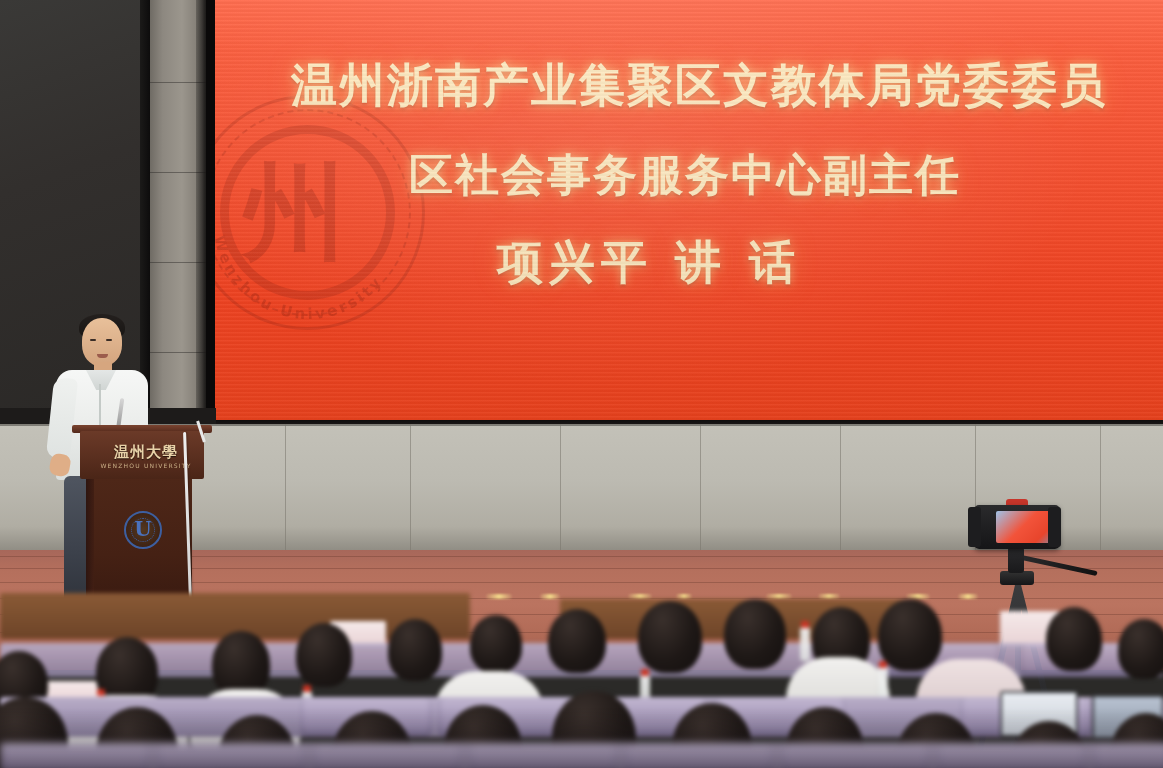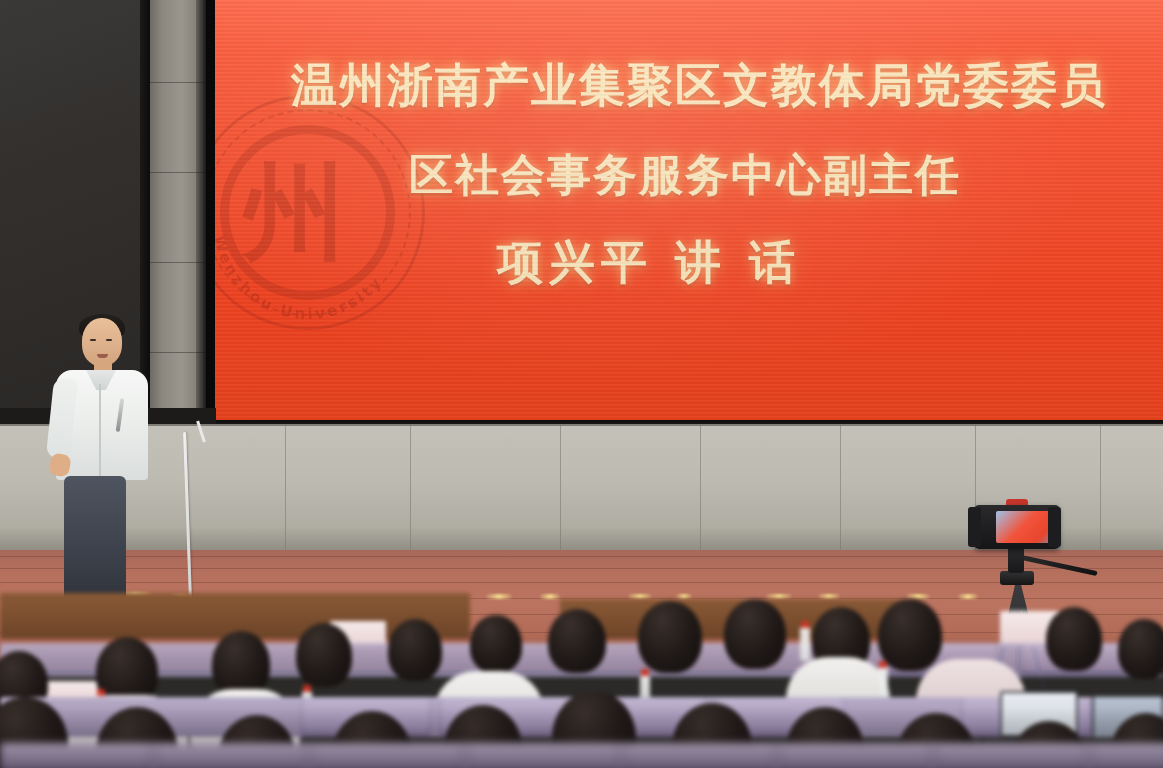--- a/index.html
+++ b/index.html
@@ -372,20 +372,30 @@
     <div class="collar"></div>
     <div class="placket"></div>
     <div class="armL"></div>
     <div class="handL"></div>
     <div class="trousers"></div>
     <div class="shoe"></div>
   </div>
 
   <div class="mic"></div>
 
+  <div class="podium">
+    <div class="top"></div>
+    <div class="face">
+      <div class="name">温州大學</div>
+      <div class="nameen">WENZHOU UNIVERSITY</div>
+    </div>
+    <div class="bodyleft"></div>
+    <div class="body"></div>
+    <div class="emblem"></div>
+  </div>
 
   <div class="cable"></div>
   <div class="cable2"></div>
 
   <div class="tripod">
     <div class="leg legA"></div>
     <div class="leg legB"></div>
     <div class="leg legC"></div>
     <div class="armout"></div>
     <div class="hub"></div>

